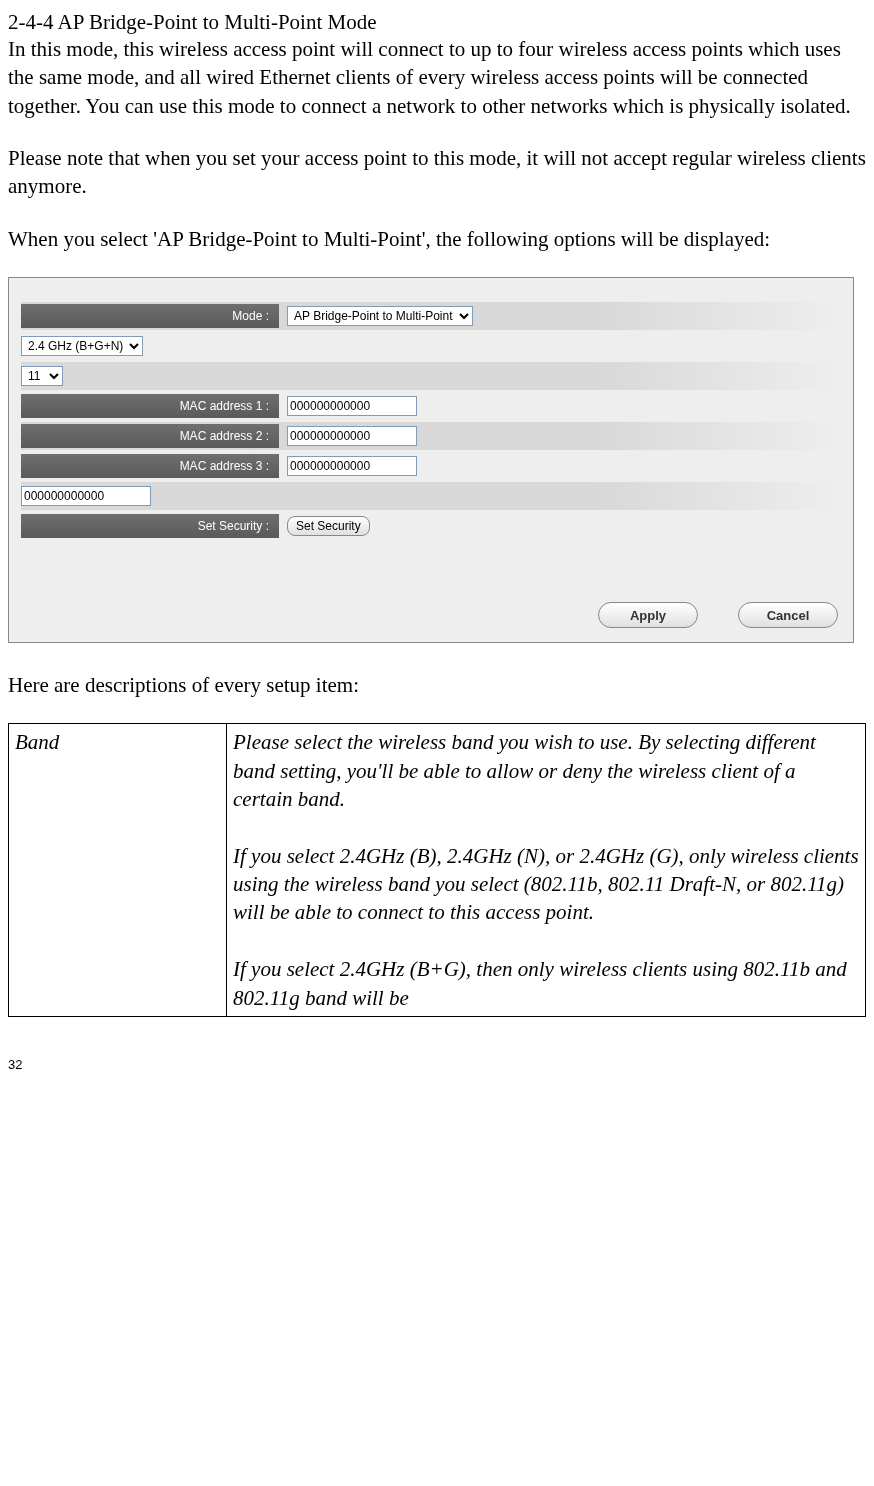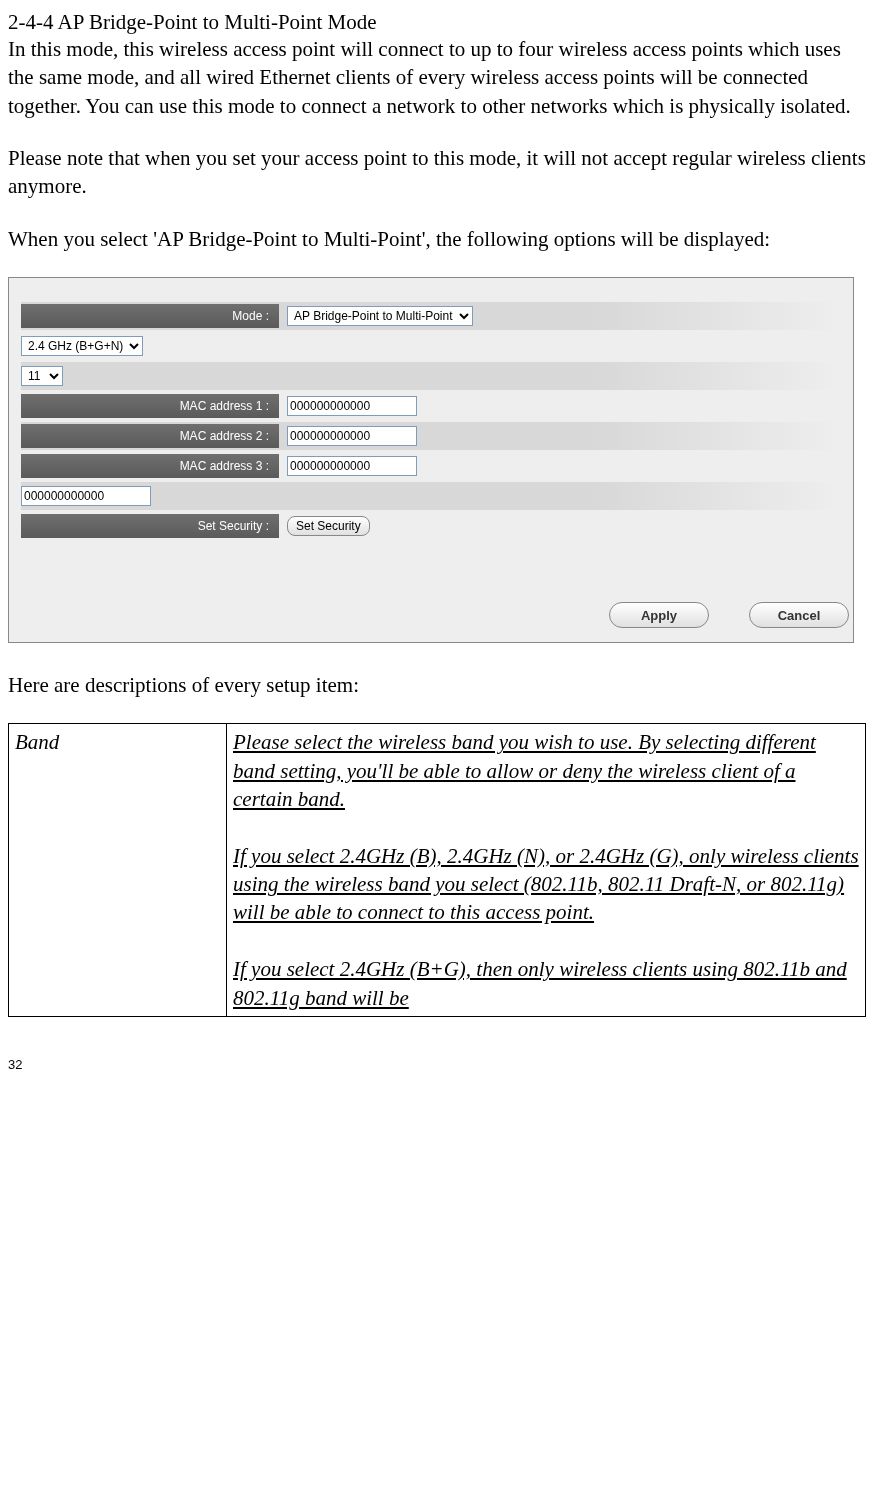--- a/index.html
+++ b/index.html
@@ -74,21 +74,21 @@
     font-size: 12px;
     background: linear-gradient(to bottom, #fff, #e0e0e0);
     border: 1px solid #888;
     border-radius: 8px;
     padding: 2px 8px;
     cursor: pointer;
   }
   .bottom-buttons {
     position: absolute;
     bottom: 14px;
-    right: 4px;
+    right: 15px;
     display: flex;
     gap: 40px;
   }
   .pill-btn {
     font-family: Arial, sans-serif;
     font-size: 13px;
     font-weight: bold;
     background: linear-gradient(to bottom, #ffffff, #e0e0e0);
     border: 1px solid #888;
     border-radius: 14px;
@@ -165,21 +165,21 @@
     <button class="pill-btn">Cancel</button>
   </div>
 </div>
 
 <div class="para">Here are descriptions of every setup item:</div>
 
 <table class="desc-table">
   <tbody>
       <tr>
     <td class="col1">Band</td>
-    <td style="white-space: pre-line; text-decoration: underline;">Please select the wireless band you wish to use. By selecting different band setting, you'll be able to allow or deny the wireless client of a certain band.
+    <td style="white-space: pre-line;">Please select the wireless band you wish to use. By selecting different band setting, you'll be able to allow or deny the wireless client of a certain band.
 
 If you select 2.4GHz (B), 2.4GHz (N), or 2.4GHz (G), only wireless clients using the wireless band you select (802.11b, 802.11 Draft-N, or 802.11g) will be able to connect to this access point.
 
 If you select 2.4GHz (B+G), then only wireless clients using 802.11b and 802.11g band will be</td>
   </tr>
 </tbody>
   </table>
 
 <div class="page-num">32</div>
 

